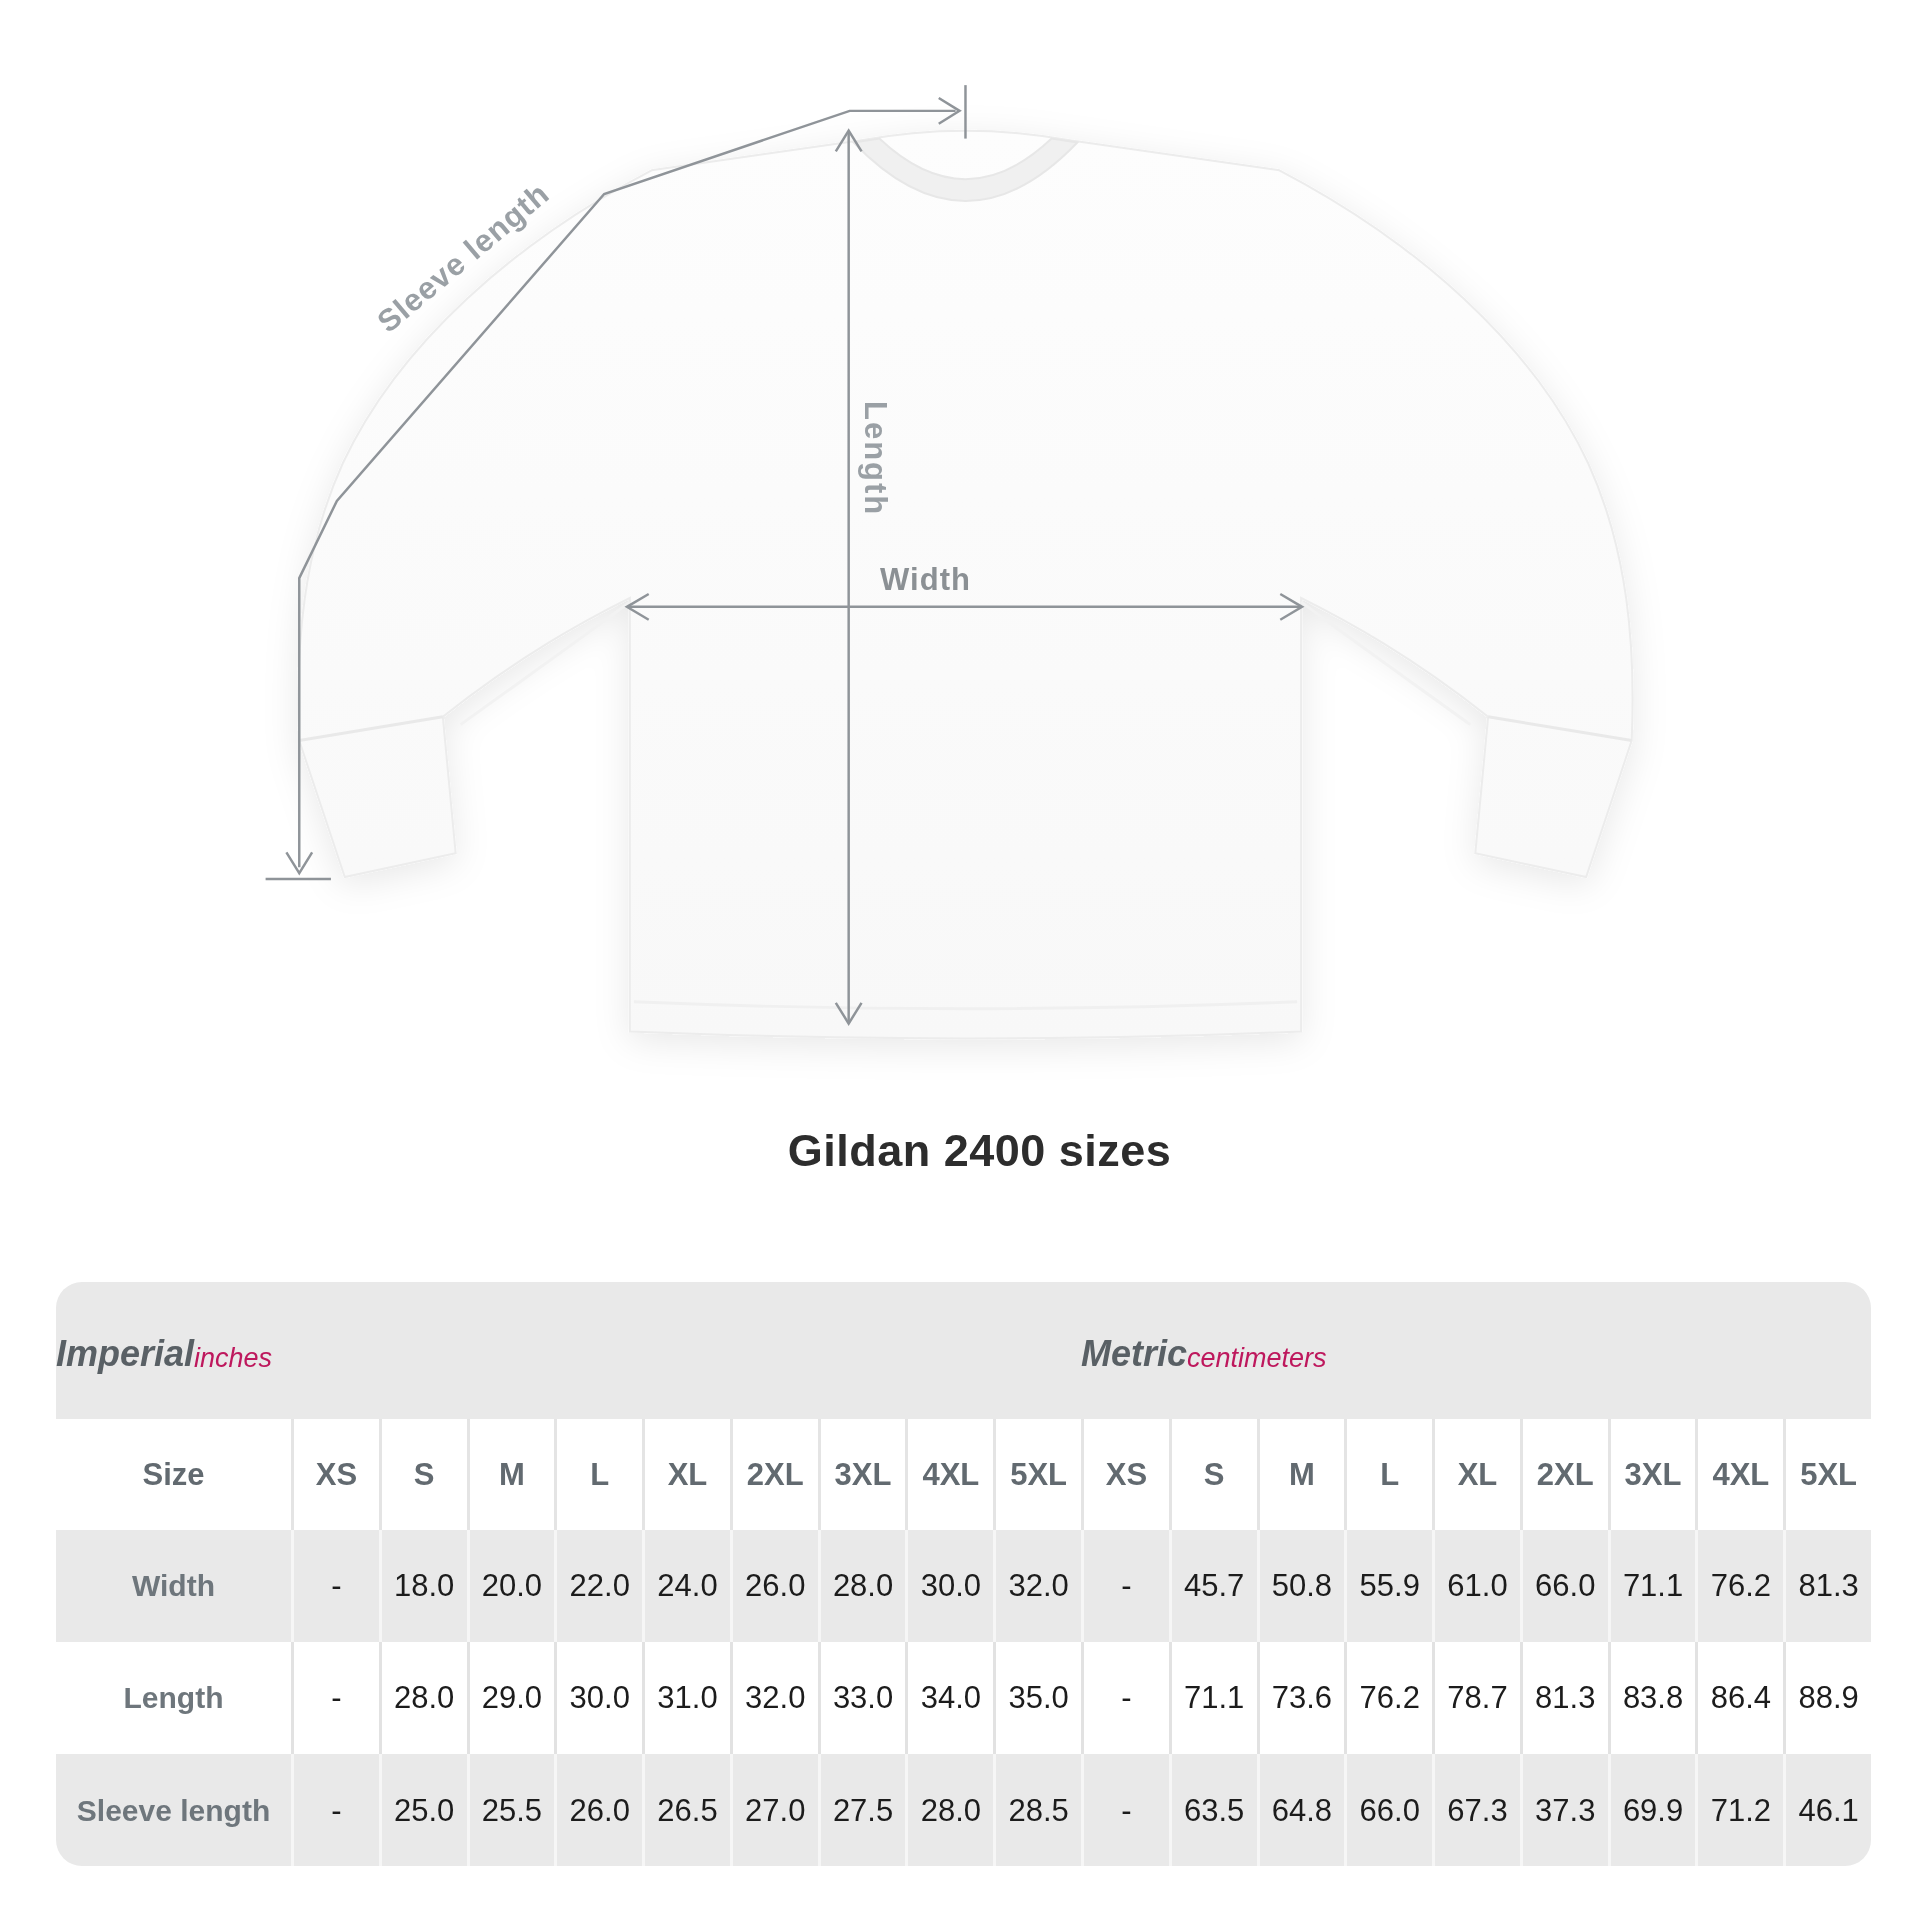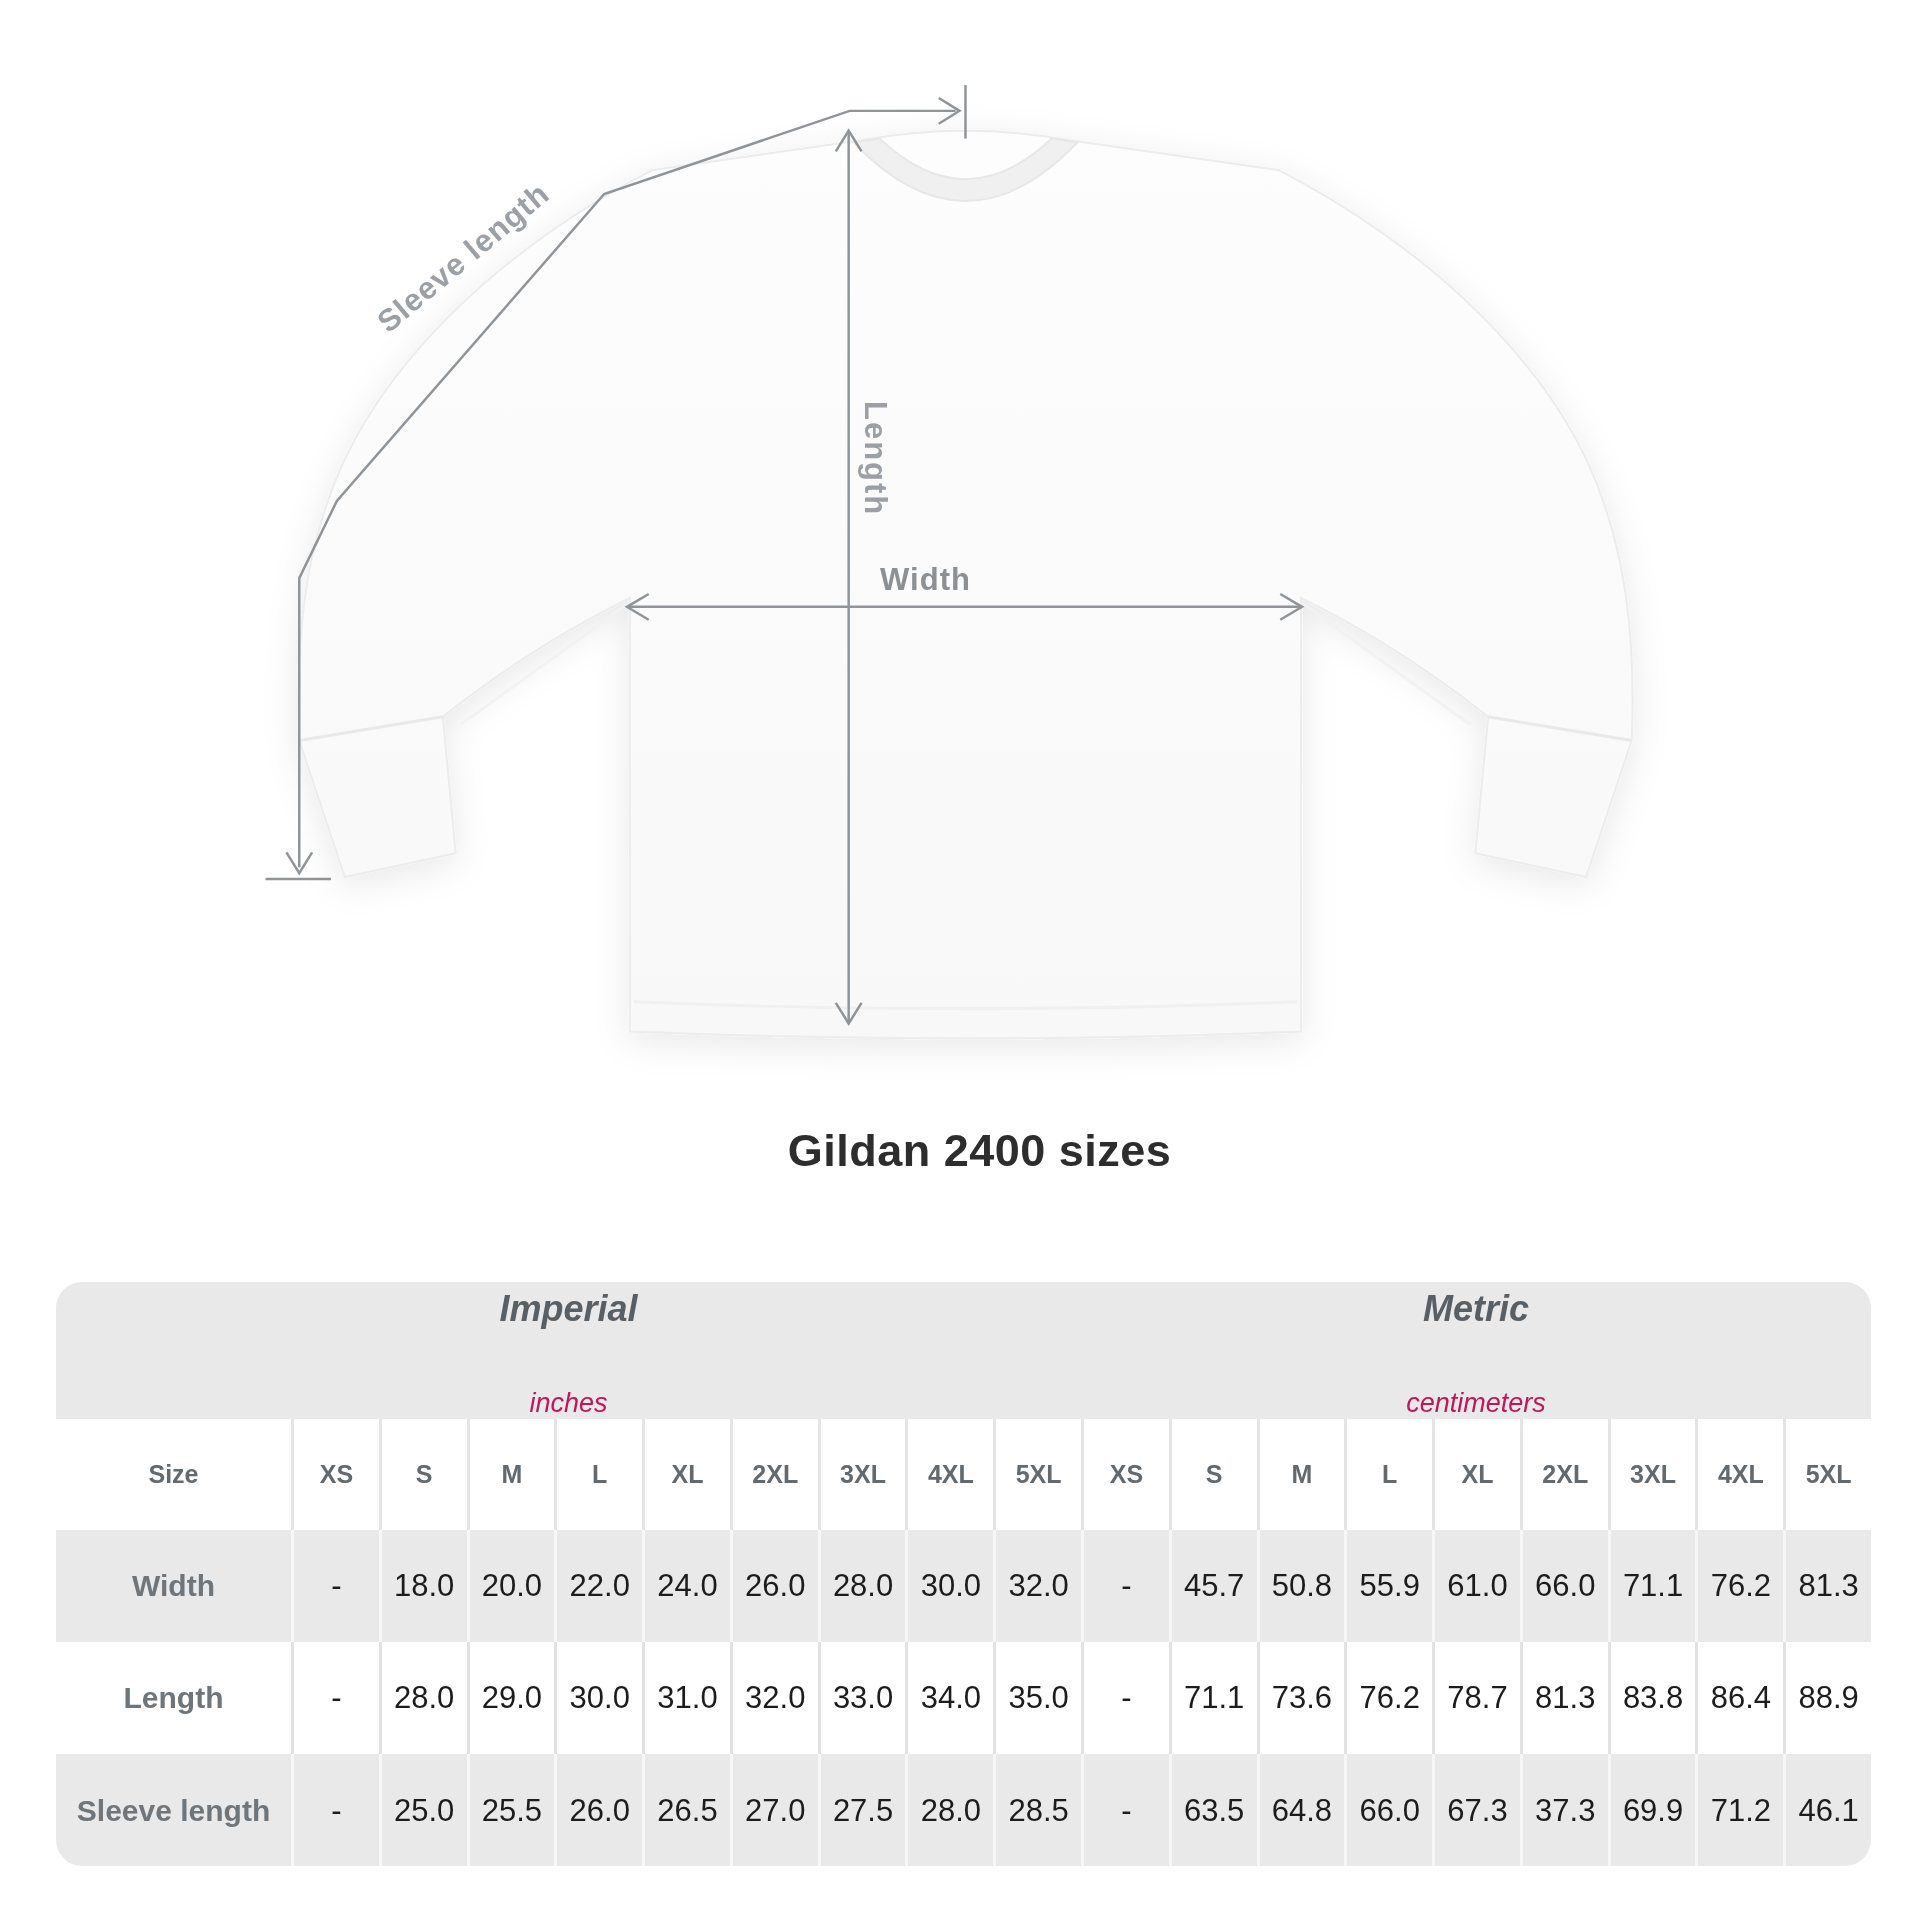--- a/index.html
+++ b/index.html
@@ -49,21 +49,21 @@
   
   .size-table{
     position:absolute;left:56px;top:1282px;width:1815px;height:584px;
     border-radius:26px;overflow:hidden;
     background:#ffffff;
   }
   .units-band{
     display:flex;height:137px;background:#e9e9e9;
   }
   .unit-group{
-    display:flex;flex-direction:column;align-items:center;justify-content:space-between;
+    display:flex;flex-direction:row;align-items:center;justify-content:flex-start;
     padding-top:6px;
   }
   .unit-group.imperial{width:1025px;}
   .unit-group.metric{flex:1;}
   .unit-name{
     font-weight:bold;font-style:italic;font-size:36px;color:#596065;
   }
   .unit-sub{
     font-style:italic;font-size:27px;color:#be185d;margin-top:10px;
   }
@@ -75,21 +75,21 @@
   }
   .trow.header-row{height:111px;background:#ffffff;--sep:#e4e4e4;}
   .trow.row-gray{background:#e9e9e9;--sep:#f6f6f6;}
   .trow.row-white{background:#ffffff;--sep:#e2e2e2;}
   .trow:last-child{height:113px;}
   .cell{
     display:flex;align-items:center;justify-content:center;
     box-sizing:border-box;
   }
   .cell + .cell{border-left:3px solid var(--sep);}
-  .hdr-cell{font-weight:bold;font-size:25px;color:#626a70;}
+  .hdr-cell{font-weight:bold;font-size:31px;color:#626a70;}
   .row-label{font-weight:bold;font-size:30px;color:#6e767c;}
   .val-cell{font-size:31px;color:#1c1c1c;}
 </style>
 </head>
 <body>
 
 <div class="page">
 
   <div class="diagram">
     <svg width="1927" height="1277" viewBox="0 0 1946 1290">

